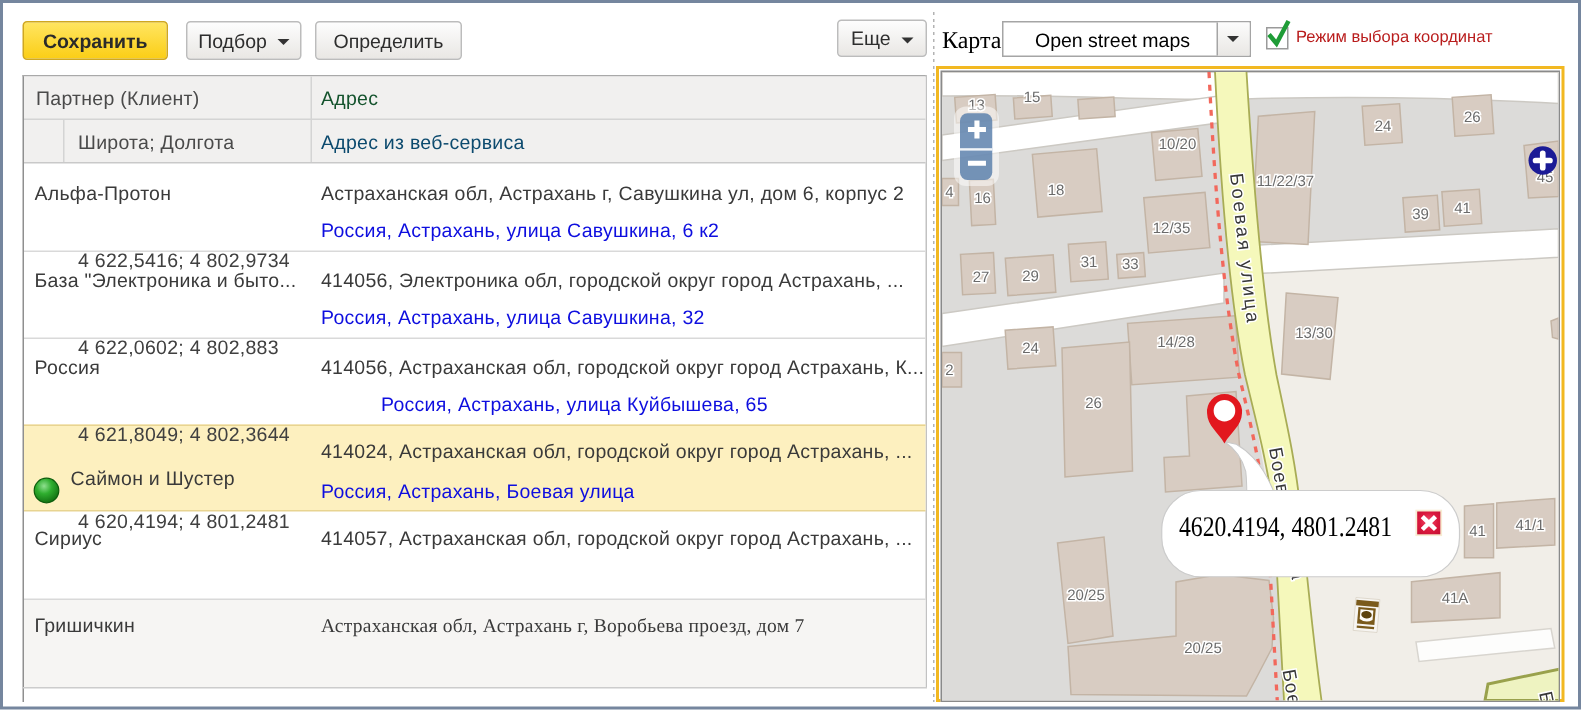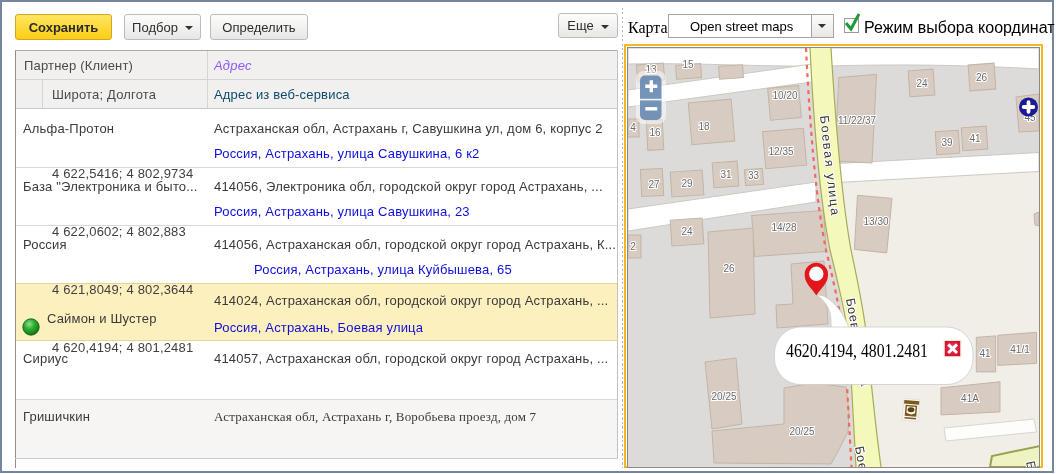--- a/index.html
+++ b/index.html
@@ -32,34 +32,34 @@
 <div class="abs" style="left:628px;top:19px;font-size:16px;color:#000000;font-family:Liberation Serif, serif;">Карта:</div>
 <div class="abs" style="left:668px;top:14px;width:166px;height:24px;box-sizing:border-box;border:1px solid #a5a5a5;background:#fff;"></div>
 <div class="abs" style="left:674px;top:19px;font-size:13px;color:#000;margin-left:16px;">Open street maps</div>
 <div class="abs" style="left:811px;top:15px;width:22px;height:22px;box-sizing:border-box;border-left:1px solid #a5a5a5;background:linear-gradient(#fcfcfc,#e9e7e4);"></div>
 <div class="abs" style="left:818px;top:24px;width:0;height:0;border-left:4px solid transparent;border-right:4px solid transparent;border-top:4px solid #333;"></div>
 
 <div class="abs" style="left:844px;top:18px;width:13px;height:13px;border:1px solid #9a9a9a;background:#fff;"></div>
 <svg class="abs" style="left:842px;top:10px;" width="22" height="24" viewBox="0 0 22 24">
   <path d="M4 13 L9 19 L17 4" fill="none" stroke="#1f9c37" stroke-width="3"></path>
 </svg>
-<div class="abs" style="left:864px;top:19px;font-size:16px;color:#000000;">Режим выбора координат</div>
+<div class="abs" style="left:864px;top:19px;font-size:11px;color:#b91c1c;">Режим выбора координат</div>
 
 <div class="abs" style="left:15px;top:50px;width:603px;height:418px;border-left:1px solid #8f8f8f;"></div>
 <div class="abs" style="left:15px;top:50px;width:603px;height:1px;background:#a9a9a9;"></div>
 <div class="abs" style="left:617px;top:50px;width:1px;height:408px;background:#c2c2c2;"></div>
 <div class="abs" style="left:15px;top:458px;width:603px;height:1px;background:#cccccc;"></div>
 
 <div class="abs" style="left:16px;top:51px;width:601px;height:57px;background:#f1f0ef;"></div>
 <div class="hline" style="left:16px;top:79px;width:601px;background:#d4d4d4;"></div>
 <div class="hline" style="left:16px;top:108px;width:601px;background:#c9c9c9;"></div>
 <div class="vline" style="left:207px;top:51px;height:57px;background:#d4d4d4;"></div>
 <div class="vline" style="left:42px;top:80px;height:28px;background:#d4d4d4;"></div>
 <div class="cell" style="left:24px;top:58px;color:#4a4a4a;">Партнер (Клиент)</div>
-<div class="cell" style="left:214px;top:58px;color:#8b5cf6;font-style:italic;">Адрес</div>
+<div class="cell" style="left:214px;top:58px;color:#14532d;">Адрес</div>
 <div class="cell" style="left:52px;top:87px;color:#4a4a4a;">Широта; Долгота</div>
 <div class="cell" style="left:214px;top:87px;color:#0c4a6e;">Адрес из веб-сервиса</div>
 
 <div class="abs" style="left:16px;top:283px;width:601px;height:57px;background:#fdf0bf;"></div>
 <div class="hline" style="left:16px;top:283px;width:601px;background:#e8d491;"></div>
 <div class="hline" style="left:16px;top:340px;width:601px;background:#e8d491;"></div>
 
 <div class="hline" style="left:16px;top:167px;width:601px;"></div>
 <div class="hline" style="left:16px;top:225px;width:601px;"></div>
 <div class="hline" style="left:16px;top:399px;width:601px;"></div>
@@ -67,21 +67,21 @@
 <div class="abs" style="left:16px;top:400px;width:601px;height:58px;background:#f6f5f3;"></div>
 
 <div class="cell" style="left:23px;top:121px;">Альфа-Протон</div>
 <div class="cell" style="left:214px;top:121px;">Астраханская обл, Астрахань г, Савушкина ул, дом 6, корпус 2</div>
 <div class="cell bold" style="left:52px;top:146px;">4 622,5416; 4 802,9734</div>
 <div class="cell lnk" style="left:214px;top:146px;">Россия, Астрахань, улица Савушкина, 6 к2</div>
 
 <div class="cell" style="left:23px;top:179px;">База "Электроника и быто...</div>
 <div class="cell" style="left:214px;top:179px;">414056, Электроника обл, городской округ город Астрахань, ...</div>
 <div class="cell bold" style="left:52px;top:204px;">4 622,0602; 4 802,883</div>
-<div class="cell lnk" style="left:214px;top:204px;">Россия, Астрахань, улица Савушкина, 23</div>
+<div class="cell lnk" style="left:214px;top:204px;">Россия, Астрахань, улица Савушкина, 32</div>
 
 <div class="cell" style="left:23px;top:237px;">Россия</div>
 <div class="cell" style="left:214px;top:237px;">414056, Астраханская обл, городской округ город Астрахань, К...</div>
 <div class="cell bold" style="left:52px;top:262px;">4 621,8049; 4 802,3644</div>
 <div class="cell lnk" style="left:214px;top:262px;margin-left:40px;">Россия, Астрахань, улица Куйбышева, 65</div>
 
 <div class="cell" style="left:47px;top:293px;margin-top:18px;">Саймон и Шустер</div>
 <div class="cell" style="left:214px;top:293px;">414024, Астраханская обл, городской округ город Астрахань, ...</div>
 <div class="cell bold" style="left:52px;top:320px;">4 620,4194; 4 801,2481</div>
 <div class="cell lnk" style="left:214px;top:320px;">Россия, Астрахань, Боевая улица</div>

